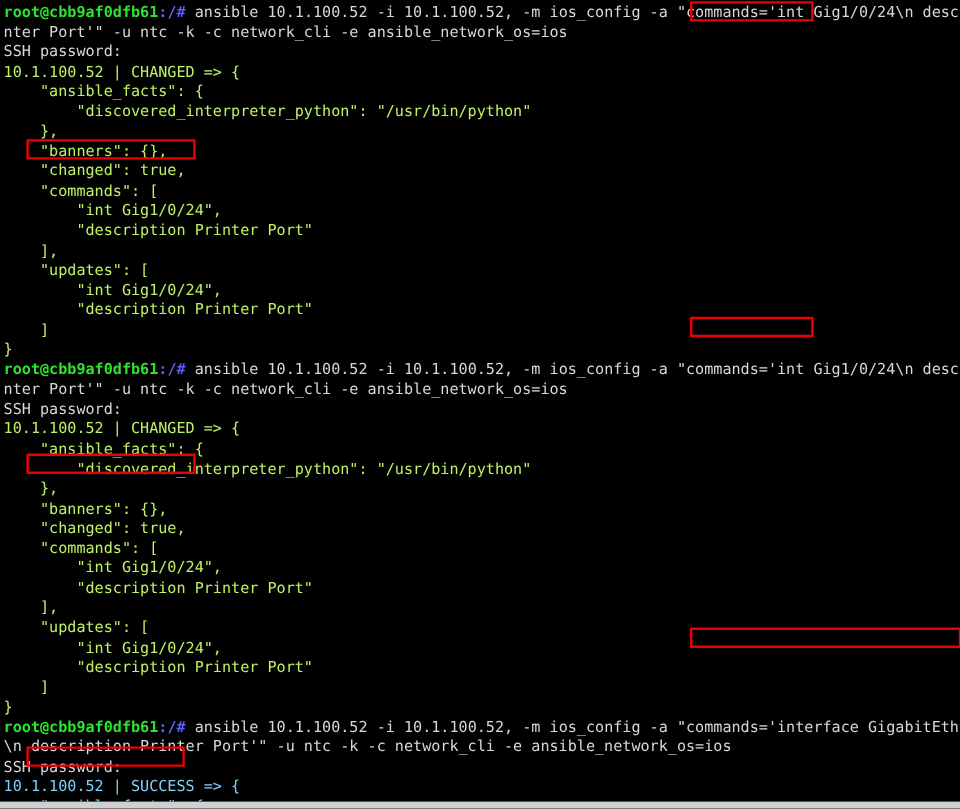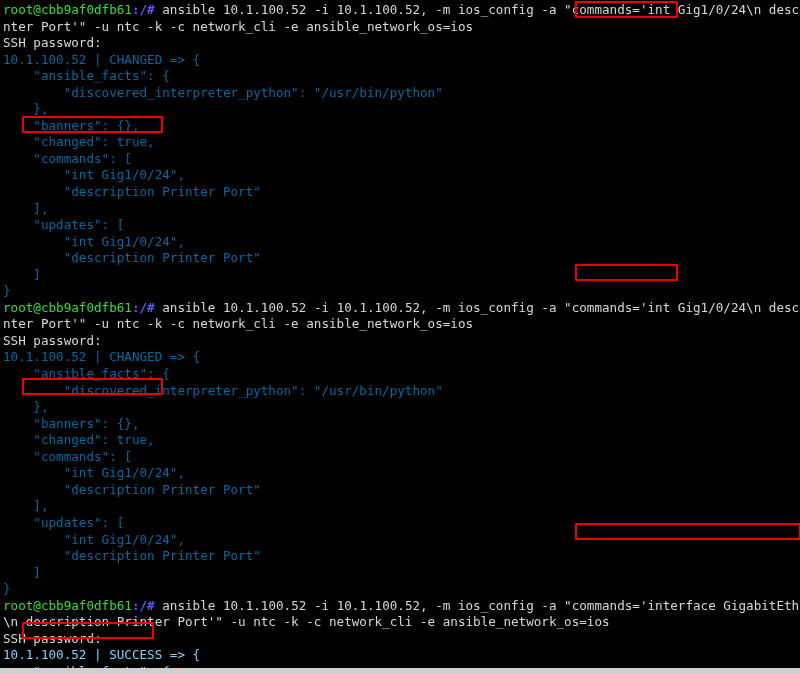--- a/index.html
+++ b/index.html
@@ -26,24 +26,24 @@
     font-size: 12.6px;
     line-height: 16.55px;
     letter-spacing: 0px;
     white-space: pre;
   }
   .line {
     height: 16.55px;
     white-space: pre;
   }
   
-  .c-prompt-user { color: #2fe22f; font-weight: normal; }
+  .c-prompt-user { color: #2fe22f; font-weight: bold; }
   .c-prompt-path { color: #5c5cff; font-weight: bold; }
   .c-white      { color: #d8d8d8; }
-  .c-yellow     { color: #0369a1; }
+  .c-yellow     { color: #bef264; }
   .c-green      { color: #7dd3fc; }
   
   .hl {
     position: absolute;
     border: 2.5px solid #ee0000;
     box-sizing: border-box;
     pointer-events: none;
     border-radius: 1px;
   }
 </style>

